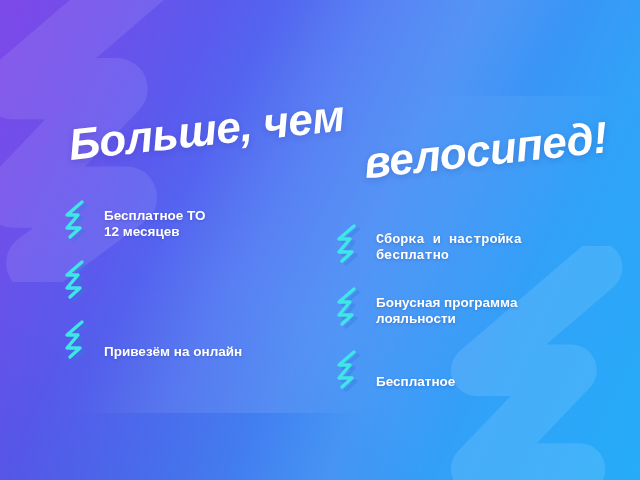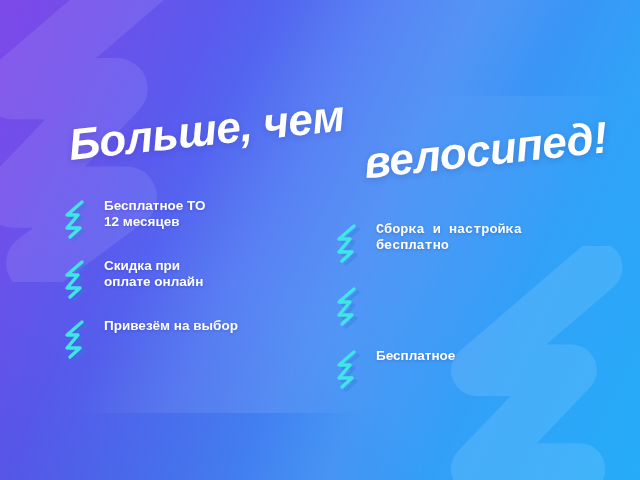--- a/index.html
+++ b/index.html
@@ -74,21 +74,21 @@
     pointer-events:none;
   }
   .headline .l1{display:block;padding-left:70px;}
   .headline .l2{display:block;text-align:right;padding-right:34px;margin-top:6px;}
 
   
   .features{position:absolute;inset:0;}
   .feat{
     position:absolute;
     display:flex;
-    align-items:flex-start;
+    align-items:flex-end;
     gap:12px;
   }
   .col-left  .feat{left:58px;}
   .col-right .feat{left:330px;}
 
   .bolt{
     position:relative;
     width:34px;height:42px;
     flex:0 0 34px;
   }
@@ -149,34 +149,32 @@
 
       <div class="feat" style="top:258px;">
         <span class="bolt">
           <svg class="shadow" viewBox="0 0 34 42" aria-hidden="true">
             <path d="M24 4 L9 17 L20 17 L9 30 L22 30 L12 39" fill="none" stroke="#2f7fe0" stroke-width="3.4" stroke-linecap="round" stroke-linejoin="round"></path>
           </svg>
           <svg viewBox="0 0 34 42" aria-hidden="true">
             <path d="M24 4 L9 17 L20 17 L9 30 L22 30 L12 39" fill="none" stroke="#3fe6e8" stroke-width="3.4" stroke-linecap="round" stroke-linejoin="round"></path>
           </svg>
         </span>
-        <span class="feat-text">Скидка при
-оплате онлайн</span>
       </div>
 
       <div class="feat" style="top:318px;">
         <span class="bolt">
           <svg class="shadow" viewBox="0 0 34 42" aria-hidden="true">
             <path d="M24 4 L9 17 L20 17 L9 30 L22 30 L12 39" fill="none" stroke="#2f7fe0" stroke-width="3.4" stroke-linecap="round" stroke-linejoin="round"></path>
           </svg>
           <svg viewBox="0 0 34 42" aria-hidden="true">
             <path d="M24 4 L9 17 L20 17 L9 30 L22 30 L12 39" fill="none" stroke="#3fe6e8" stroke-width="3.4" stroke-linecap="round" stroke-linejoin="round"></path>
           </svg>
         </span>
-        <span class="feat-text">Привезём на выбор</span>
+        <span class="feat-text">Привезём на онлайн</span>
       </div>
 
     </div>
 
     <div class="col-right">
 
       <div class="feat" style="top:222px;font-family:Liberation Mono, monospace;">
         <span class="bolt">
           <svg class="shadow" viewBox="0 0 34 42" aria-hidden="true">
             <path d="M24 4 L9 17 L20 17 L9 30 L22 30 L12 39" fill="none" stroke="#2f7fe0" stroke-width="3.4" stroke-linecap="round" stroke-linejoin="round"></path>
@@ -191,20 +189,22 @@
 
       <div class="feat" style="top:285px;">
         <span class="bolt">
           <svg class="shadow" viewBox="0 0 34 42" aria-hidden="true">
             <path d="M24 4 L9 17 L20 17 L9 30 L22 30 L12 39" fill="none" stroke="#2f7fe0" stroke-width="3.4" stroke-linecap="round" stroke-linejoin="round"></path>
           </svg>
           <svg viewBox="0 0 34 42" aria-hidden="true">
             <path d="M24 4 L9 17 L20 17 L9 30 L22 30 L12 39" fill="none" stroke="#3fe6e8" stroke-width="3.4" stroke-linecap="round" stroke-linejoin="round"></path>
           </svg>
         </span>
+        <span class="feat-text">Бонусная программа
+лояльности</span>
       </div>
 
       <div class="feat" style="top:348px;">
         <span class="bolt">
           <svg class="shadow" viewBox="0 0 34 42" aria-hidden="true">
             <path d="M24 4 L9 17 L20 17 L9 30 L22 30 L12 39" fill="none" stroke="#2f7fe0" stroke-width="3.4" stroke-linecap="round" stroke-linejoin="round"></path>
           </svg>
           <svg viewBox="0 0 34 42" aria-hidden="true">
             <path d="M24 4 L9 17 L20 17 L9 30 L22 30 L12 39" fill="none" stroke="#3fe6e8" stroke-width="3.4" stroke-linecap="round" stroke-linejoin="round"></path>
           </svg>

